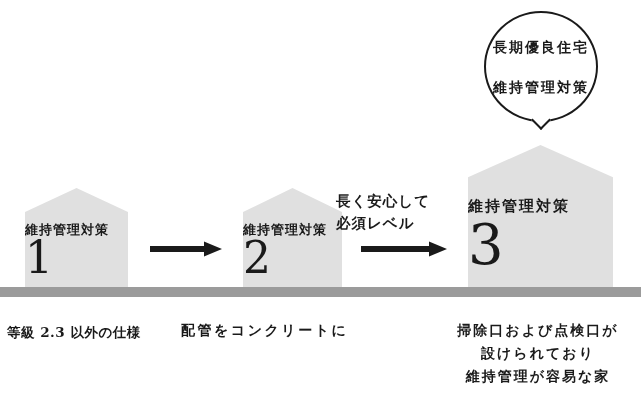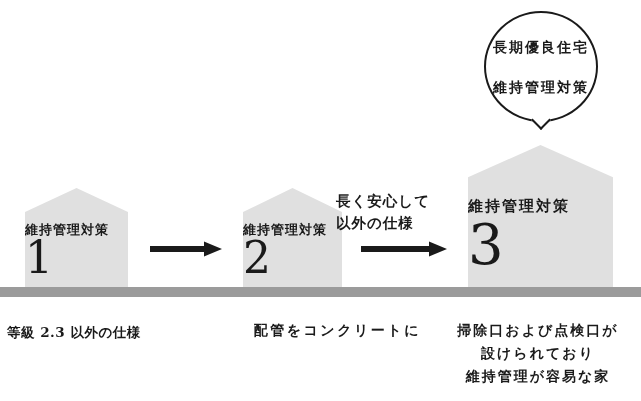--- a/index.html
+++ b/index.html
@@ -89,21 +89,21 @@
     z-index:3;
   }
   
   .caption{
     position:absolute;
     font-weight:600;
     color:var(--ink);
   }
   .caption-line{white-space:nowrap;}
   .caption1{left:7px;top:321px;font-size:13.5px;letter-spacing:0.5px;line-height:23px;}
-  .caption2{left:181px;top:319px;width:240px;text-align:right;font-size:14px;letter-spacing:2.5px;line-height:23px;}
+  .caption2{left:181px;top:319px;width:240px;text-align:left;font-size:14px;letter-spacing:2.5px;line-height:23px;}
   .caption3{left:428px;top:319px;width:220px;text-align:center;font-size:14px;letter-spacing:2px;line-height:23px;}
 </style>
 </head>
 <body>
 
 <div class="canvas">
 
   <div class="bubble">
     <div class="bubble-circle">
       <div class="bubble-line">長期優良住宅</div>
@@ -123,21 +123,21 @@
     </svg>
   </div>
 
   <div class="house house2">
     <div class="house-label">維持管理対策</div>
     <div class="house-level">2</div>
   </div>
 
   <div class="transition-text">
     <div class="caption-line">長く安心して</div>
-    <div class="caption-line">以外の仕様</div>
+    <div class="caption-line">必須レベル</div>
   </div>
   <div class="arrow arrow2">
     <svg width="86" height="16" viewBox="0 0 86 16">
       <polygon points="0,5 68,5 68,0.5 86,8 68,15.5 68,11 0,11"></polygon>
     </svg>
   </div>
 
   <div class="house house3">
     <div class="house-label">維持管理対策</div>
     <div class="house-level">3</div>

